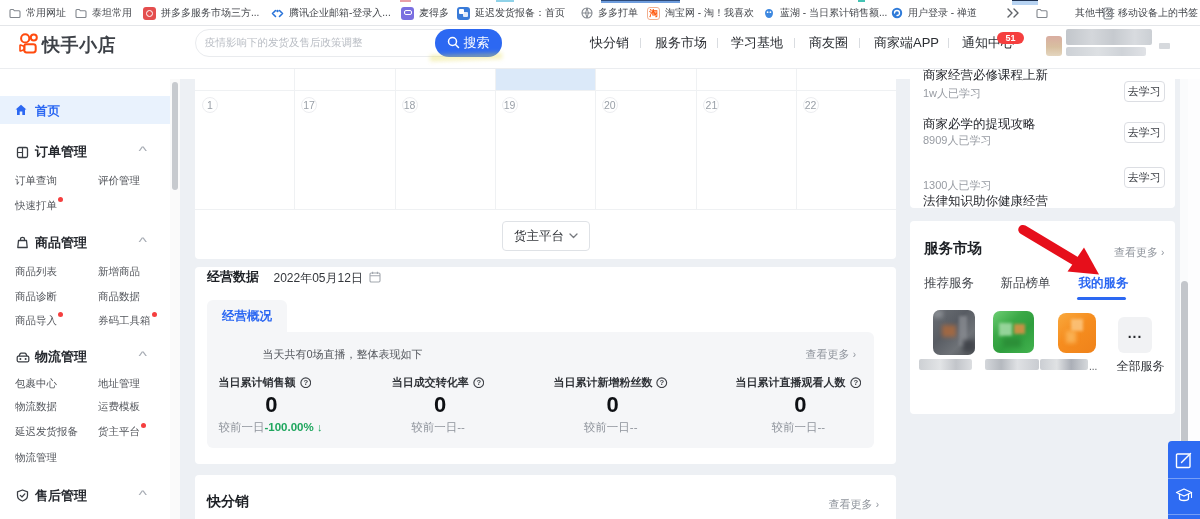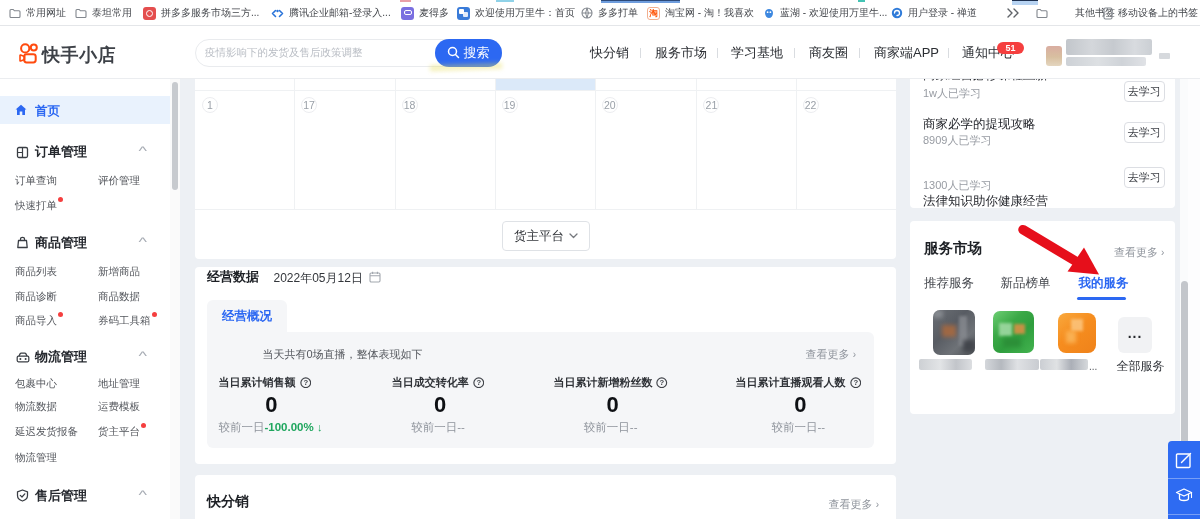--- a/index.html
+++ b/index.html
@@ -302,40 +302,40 @@
       <span class="fav" style="background:#7a6fe0;">
         <span style="position:absolute;left:2.5px;top:3px;width:8px;height:5.5px;border:1.2px solid #fff;border-radius:2px;"></span>
       </span>
       <span>麦得多</span>
     </div>
   <div class="bi" style="left:457px;">
       <span class="fav" style="background:#3a7bd9;">
         <span style="position:absolute;left:2px;top:2px;width:5px;height:5px;background:#fff;border-radius:1px;"></span>
         <span style="position:absolute;left:6px;top:5px;width:5px;height:5px;background:#fff;opacity:.85;border-radius:1px;"></span>
       </span>
-      <span>欢迎使用万里牛：首页</span>
+      <span>延迟发货报备：首页</span>
     </div>
   <div class="bi" style="left:581px;">
       <svg width="12" height="12" viewBox="0 0 12 12">
         <circle cx="6" cy="6" r="5" fill="none" stroke="#82878e" stroke-width="1.1"></circle>
         <path d="M1 6 L11 6 M6 1 Q8.8 6 6 11 M6 1 Q3.2 6 6 11" fill="none" stroke="#82878e" stroke-width="1"></path>
       </svg>
       <span>多多打单</span>
     </div>
   <div class="bi" style="left:647px;">
       <span class="fav" style="background:#fff;border:1px solid #f2b090;color:#ff5000;font-size:8.5px;line-height:11px;text-align:center;font-weight:bold;">淘</span>
       <span>淘宝网 - 淘！我喜欢</span>
     </div>
   <div class="bi" style="left:763px;">
       <svg width="12" height="11" viewBox="0 0 12 11">
         <path d="M6 1 C8 1 10 2.5 10 5 C10 8 8 10 6 10 C4 10 2 8 2 5 C2 2.5 4 1 6 1 Z" fill="#3d88e0"></path>
         <circle cx="4.6" cy="4.2" r="0.9" fill="#fff"></circle>
         <circle cx="7.4" cy="4.2" r="0.9" fill="#fff"></circle>
       </svg>
-      <span>蓝湖 - 欢迎使用万里牛...</span>
+      <span>蓝湖 - 当日累计销售额...</span>
     </div>
   <div class="bi" style="left:891px;">
       <svg width="12" height="12" viewBox="0 0 12 12">
         <circle cx="6" cy="6" r="5.2" fill="#2f7bd9"></circle>
         <path d="M3.5 6 A2.5 2.5 0 1 1 6 8.5" fill="none" stroke="#fff" stroke-width="1.3" stroke-linecap="round"></path>
       </svg>
       <span>用户登录 - 禅道</span>
     </div>
   <div class="a" style="left:1006px;top:7px;">
       <svg width="15" height="12" viewBox="0 0 15 12">
@@ -348,21 +348,21 @@
       </svg>
       <span>其他书签</span>
     </div>
   <div class="bi" style="left:1103px;">
       <svg width="10" height="13" viewBox="0 0 10 13">
         <rect x="1" y="1" width="8" height="11" rx="1.5" fill="none" stroke="#82878e" stroke-width="1.1"></rect>
       </svg>
       <span>移动设备上的书签</span>
     </div>
 </div>
-<div class="a" id="header" style="left:0;top:26px;width:1200px;height:53px;background:#fff;border-bottom:1px solid #ebedf0;z-index:50;padding-left:40px;">
+<div class="a" id="header" style="left:0;top:16px;width:1200px;height:53px;background:#fff;border-bottom:1px solid #ebedf0;z-index:50;padding-left:40px;">
 
   <div class="a" style="left:19px;top:17px;">
     <svg width="20" height="21" viewBox="0 0 20 21">
       <circle cx="6.2" cy="5.4" r="4.1" fill="none" stroke="#ff4b0f" stroke-width="2"></circle>
       <circle cx="14.8" cy="4.6" r="3" fill="none" stroke="#ff4b0f" stroke-width="2"></circle>
       <rect x="5.2" y="11.2" width="11.5" height="8.2" rx="2.4" fill="none" stroke="#ff4b0f" stroke-width="2"></rect>
       <path d="M5.6 13.4 L1.6 12 Q1 11.8 1 12.6 L1 17.4 Q1 18.2 1.6 18 L5.6 16.6 Z" fill="none" stroke="#ff4b0f" stroke-width="1.6" stroke-linejoin="round"></path>
     </svg>
   </div>
   <div class="a" style="left:42px;top:17px;font-size:18px;font-weight:600;color:#3d4147;letter-spacing:0.5px;">快手小店</div>

